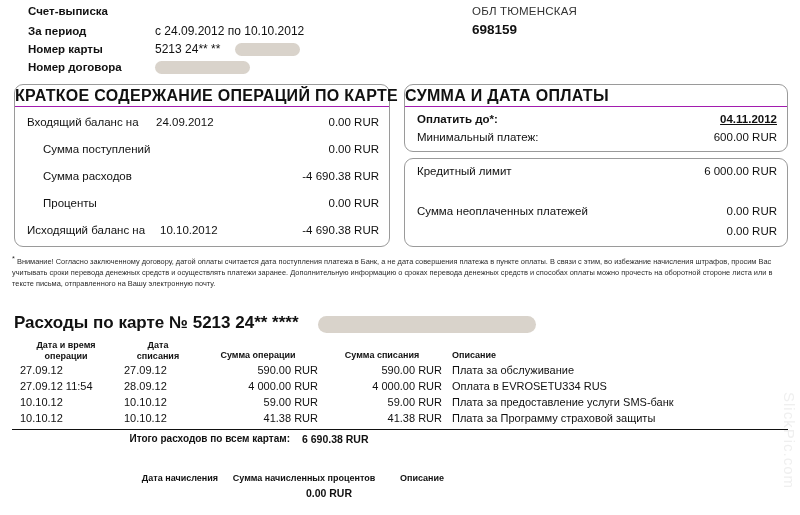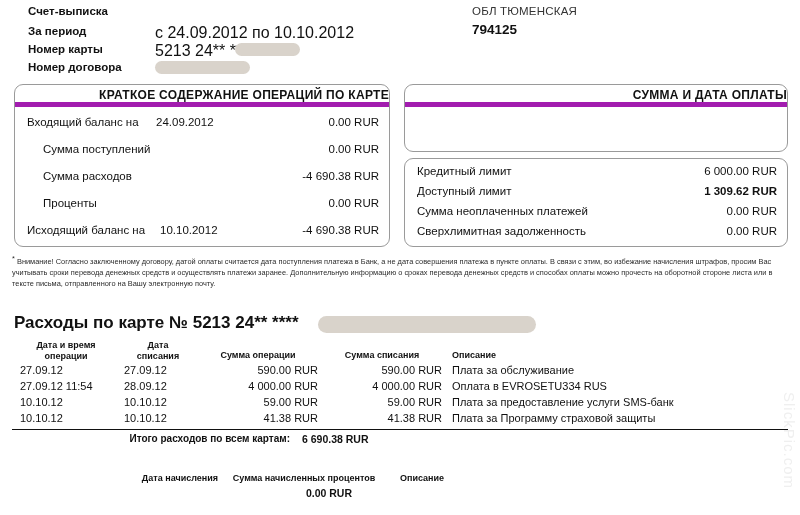--- a/index.html
+++ b/index.html
@@ -30,21 +30,21 @@
   }
   .hdr-label {
     position: absolute;
     font-size: 11.5px;
     font-weight: bold;
     color: #111;
     white-space: nowrap;
   }
   .hdr-value {
     position: absolute;
-    font-size: 16px;
+    font-size: 12px;
     color: #111;
     white-space: nowrap;
   }
   .redact {
     position: absolute;
     background: #d9d3cb;
     border-radius: 9px;
   }
   .region-name {
     position: absolute;
@@ -63,26 +63,26 @@
 
   
   .panel {
     position: absolute;
     border: 1px solid #9a9a9a;
     border-radius: 9px;
     background: #fff;
     box-sizing: border-box;
   }
   .panel-title {
-    text-align: right;
-    font-size: 12px;
+    text-align: left;
+    font-size: 16px;
     font-weight: bold;
     letter-spacing: .3px;
     color: #111;
-    border-bottom: 5px solid #a21caf;
+    border-bottom: 1px solid #a21caf;
     box-sizing: border-box;
     white-space: nowrap;
   }
   .panel-body {
     position: relative;
   }
   .prow {
     position: absolute;
     left: 0;
     width: 100%;
@@ -197,21 +197,21 @@
     <div class="hdr-value" style="left:155px; top:24px;">с 24.09.2012  по 10.10.2012</div>
 
     <div class="hdr-label" style="left:28px; top:43px;">Номер карты</div>
     <div class="hdr-value" style="left:155px; top:42px;">5213 24** **</div>
     <div class="redact" style="left:235px; top:43px; width:65px; height:13px;"></div>
 
     <div class="hdr-label" style="left:28px; top:61px;">Номер договора</div>
     <div class="redact" style="left:155px; top:61px; width:95px; height:13px;"></div>
 
     <div class="region-name" style="left:472px; top:5px;">ОБЛ ТЮМЕНСКАЯ</div>
-    <div class="region-code" style="left:472px; top:22px;">794125</div>
+    <div class="region-code" style="left:472px; top:22px;">698159</div>
   </div>
 
   <div class="panel" style="left:14px; top:84px; width:376px; height:163px;">
     <div class="panel-title" style="height:22px; line-height:21px;">КРАТКОЕ СОДЕРЖАНИЕ ОПЕРАЦИЙ ПО КАРТЕ</div>
     <div class="panel-body" style="height:139px;">
 
       <div class="prow" style="top:9px;">
         <span class="lbl" style="left:12px;">Входящий баланс на</span>
         <span class="dat" style="left:141px;">24.09.2012</span>
         <span class="amt">0.00 RUR</span>
@@ -236,38 +236,43 @@
         <span class="lbl" style="left:12px;">Исходящий баланс на</span>
         <span class="dat" style="left:145px;">10.10.2012</span>
         <span class="amt">-4 690.38 RUR</span>
       </div>
 
     </div>
   </div>
 
   <div class="panel" style="left:404px; top:84px; width:384px; height:68px;">
     <div class="panel-title" style="height:22px; line-height:21px;">СУММА И ДАТА ОПЛАТЫ</div>
+    <div class="panel-body" style="height:44px;">
+      <div class="prow" style="top:6px;">
+        <span class="lbl b" style="left:12px;">Оплатить до*:</span>
+        <span class="amt b u">04.11.2012</span>
+      </div>
+      <div class="prow" style="top:24px;">
+        <span class="lbl" style="left:12px;">Минимальный платеж:</span>
+        <span class="amt">600.00 RUR</span>
+      </div>
+    </div>
   </div>
 
   <div class="panel" style="left:404px; top:158px; width:384px; height:89px;">
     <div class="panel-body" style="height:87px;">
       <div class="prow" style="top:6px;">
         <span class="lbl" style="left:12px;">Кредитный лимит</span>
         <span class="amt">6 000.00 RUR</span>
       </div>
-      <div class="prow" style="top:26px;">
-        <span class="lbl" style="left:12px;">Доступный лимит</span>
-        <span class="amt b">1 309.62 RUR</span>
-      </div>
       <div class="prow" style="top:46px;">
         <span class="lbl" style="left:12px;">Сумма неоплаченных платежей</span>
         <span class="amt">0.00 RUR</span>
       </div>
       <div class="prow" style="top:66px;">
-        <span class="lbl" style="left:12px;">Сверхлимитная задолженность</span>
         <span class="amt">0.00 RUR</span>
       </div>
     </div>
   </div>
 
   <div class="footnote">
     <span class="star">*</span>
     <span>Внимание! Согласно заключенному договору, датой оплаты считается дата поступления платежа в Банк, а не дата совершения платежа в пункте оплаты. В связи с этим, во избежание начисления штрафов, просим Вас учитывать сроки перевода денежных средств и осуществлять платежи заранее. Дополнительную информацию о сроках перевода денежных средств и способах оплаты можно прочесть на оборотной стороне листа или в тексте письма, отправленного на Вашу электронную почту.</span>
   </div>
 

